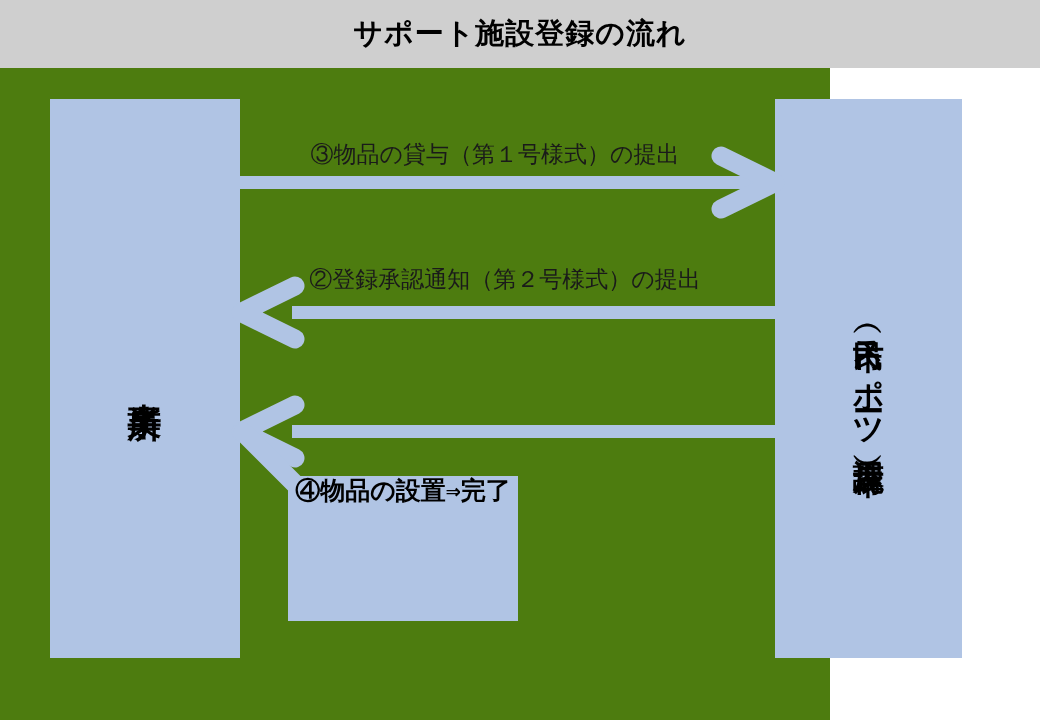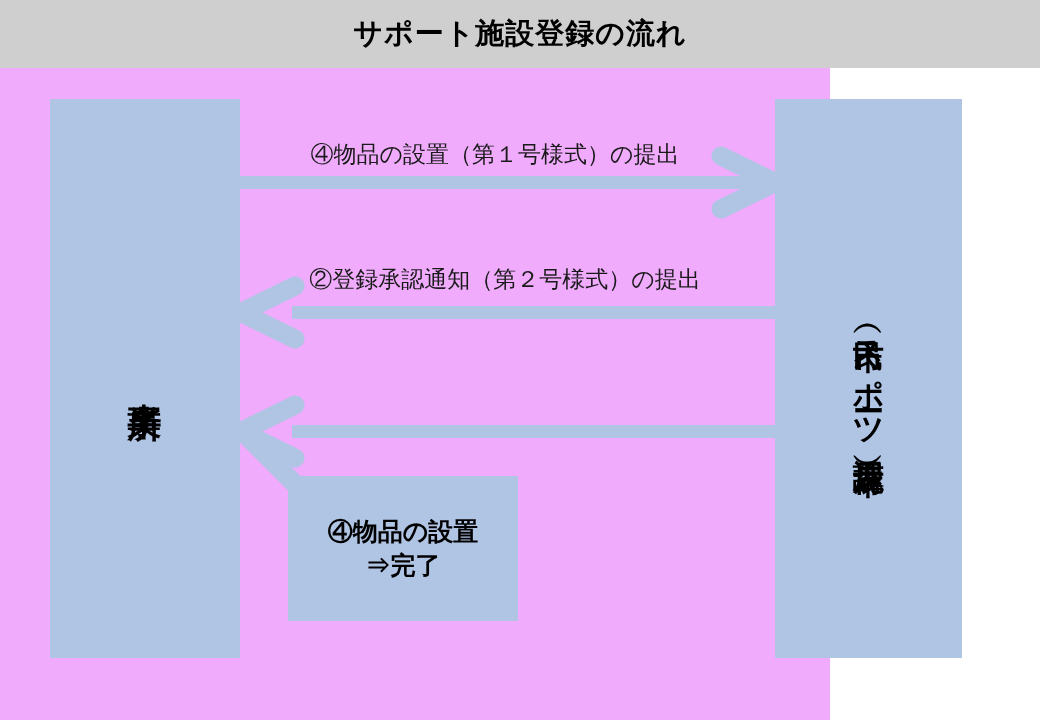--- a/index.html
+++ b/index.html
@@ -11,21 +11,21 @@
   body {
     width: 1040px;
     height: 720px;
     font-family: "Liberation Sans", "DejaVu Sans", sans-serif;
     overflow: hidden;
   }
   #canvas {
     position: relative;
     width: 830px;
     height: 720px;
-    background: #f0abfc;
+    background: #4d7c0f;
   }
 
   
   .header-band {
     position: absolute;
     left: 0;
     top: 0;
     width: 1040px;
     height: 68px;
     background: #cfcfcf;
@@ -134,23 +134,23 @@
 
   
   .step-box {
     position: absolute;
     left: 288px;
     top: 476px;
     width: 230px;
     height: 145px;
     background: #b0c4e4;
     display: flex;
-    flex-direction: column;
-    justify-content: center;
-    font-family: Liberation Serif, serif;
+    flex-direction: row;
+    justify-content: center;
+    font-family: Liberation Mono, monospace;
     font-size: 25px;
     font-weight: bold;
     color: #000000;
     line-height: 1.35;
     text-align: center;
   }
   .step-box-line { white-space: nowrap; }
 </style>
 </head>
 <body>
@@ -178,21 +178,21 @@
     <g>
       <rect x="292" y="425" width="483" height="13" fill="#b0c4e4"></rect>
       <path d="M295 405 L241 431.5 L295 458" fill="none" stroke="#b0c4e4" stroke-width="19" stroke-linecap="round" stroke-linejoin="round"></path>
     </g>
 
     <g>
       <path d="M243 432 L300 489" fill="none" stroke="#b0c4e4" stroke-width="19" stroke-linecap="round" stroke-linejoin="round"></path>
     </g>
   </svg>
 
-  <div class="flow-label flow-label-1">④物品の設置（第１号様式）の提出</div>
+  <div class="flow-label flow-label-1">③物品の貸与（第１号様式）の提出</div>
   <div class="flow-label flow-label-2">②登録承認通知（第２号様式）の提出</div>
 
   <div class="lane-label lane-label-left">
     <span>事業所</span>
   </div>
 
   <div class="lane-label lane-label-right">
     <span class="col col-sub">（市民スポーツ課）</span>
     <span class="col col-main">鹿屋市</span>
   </div>

